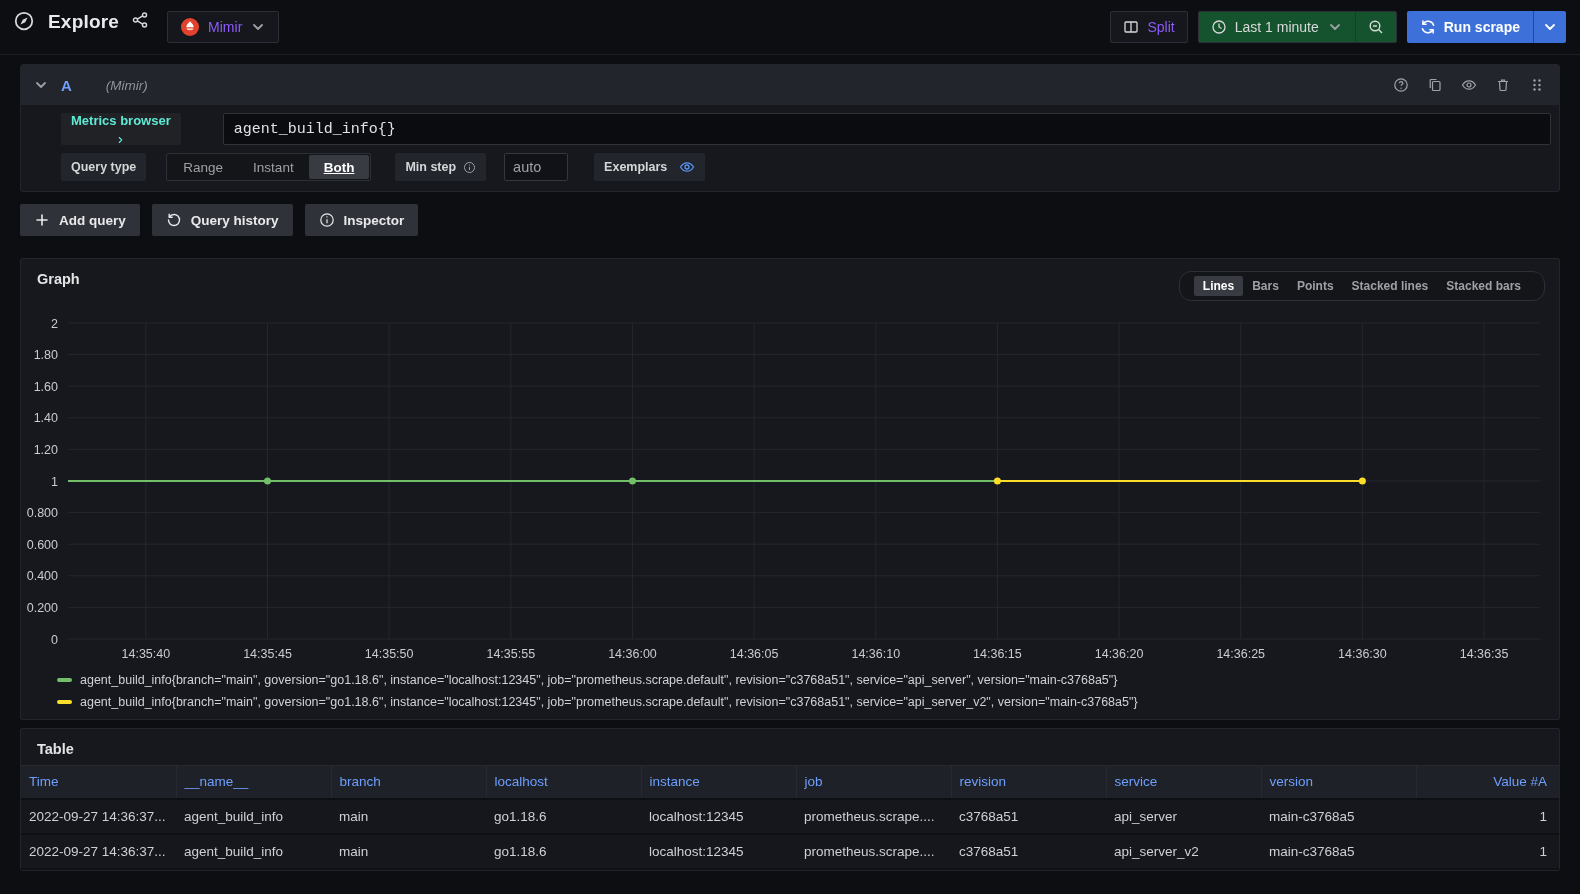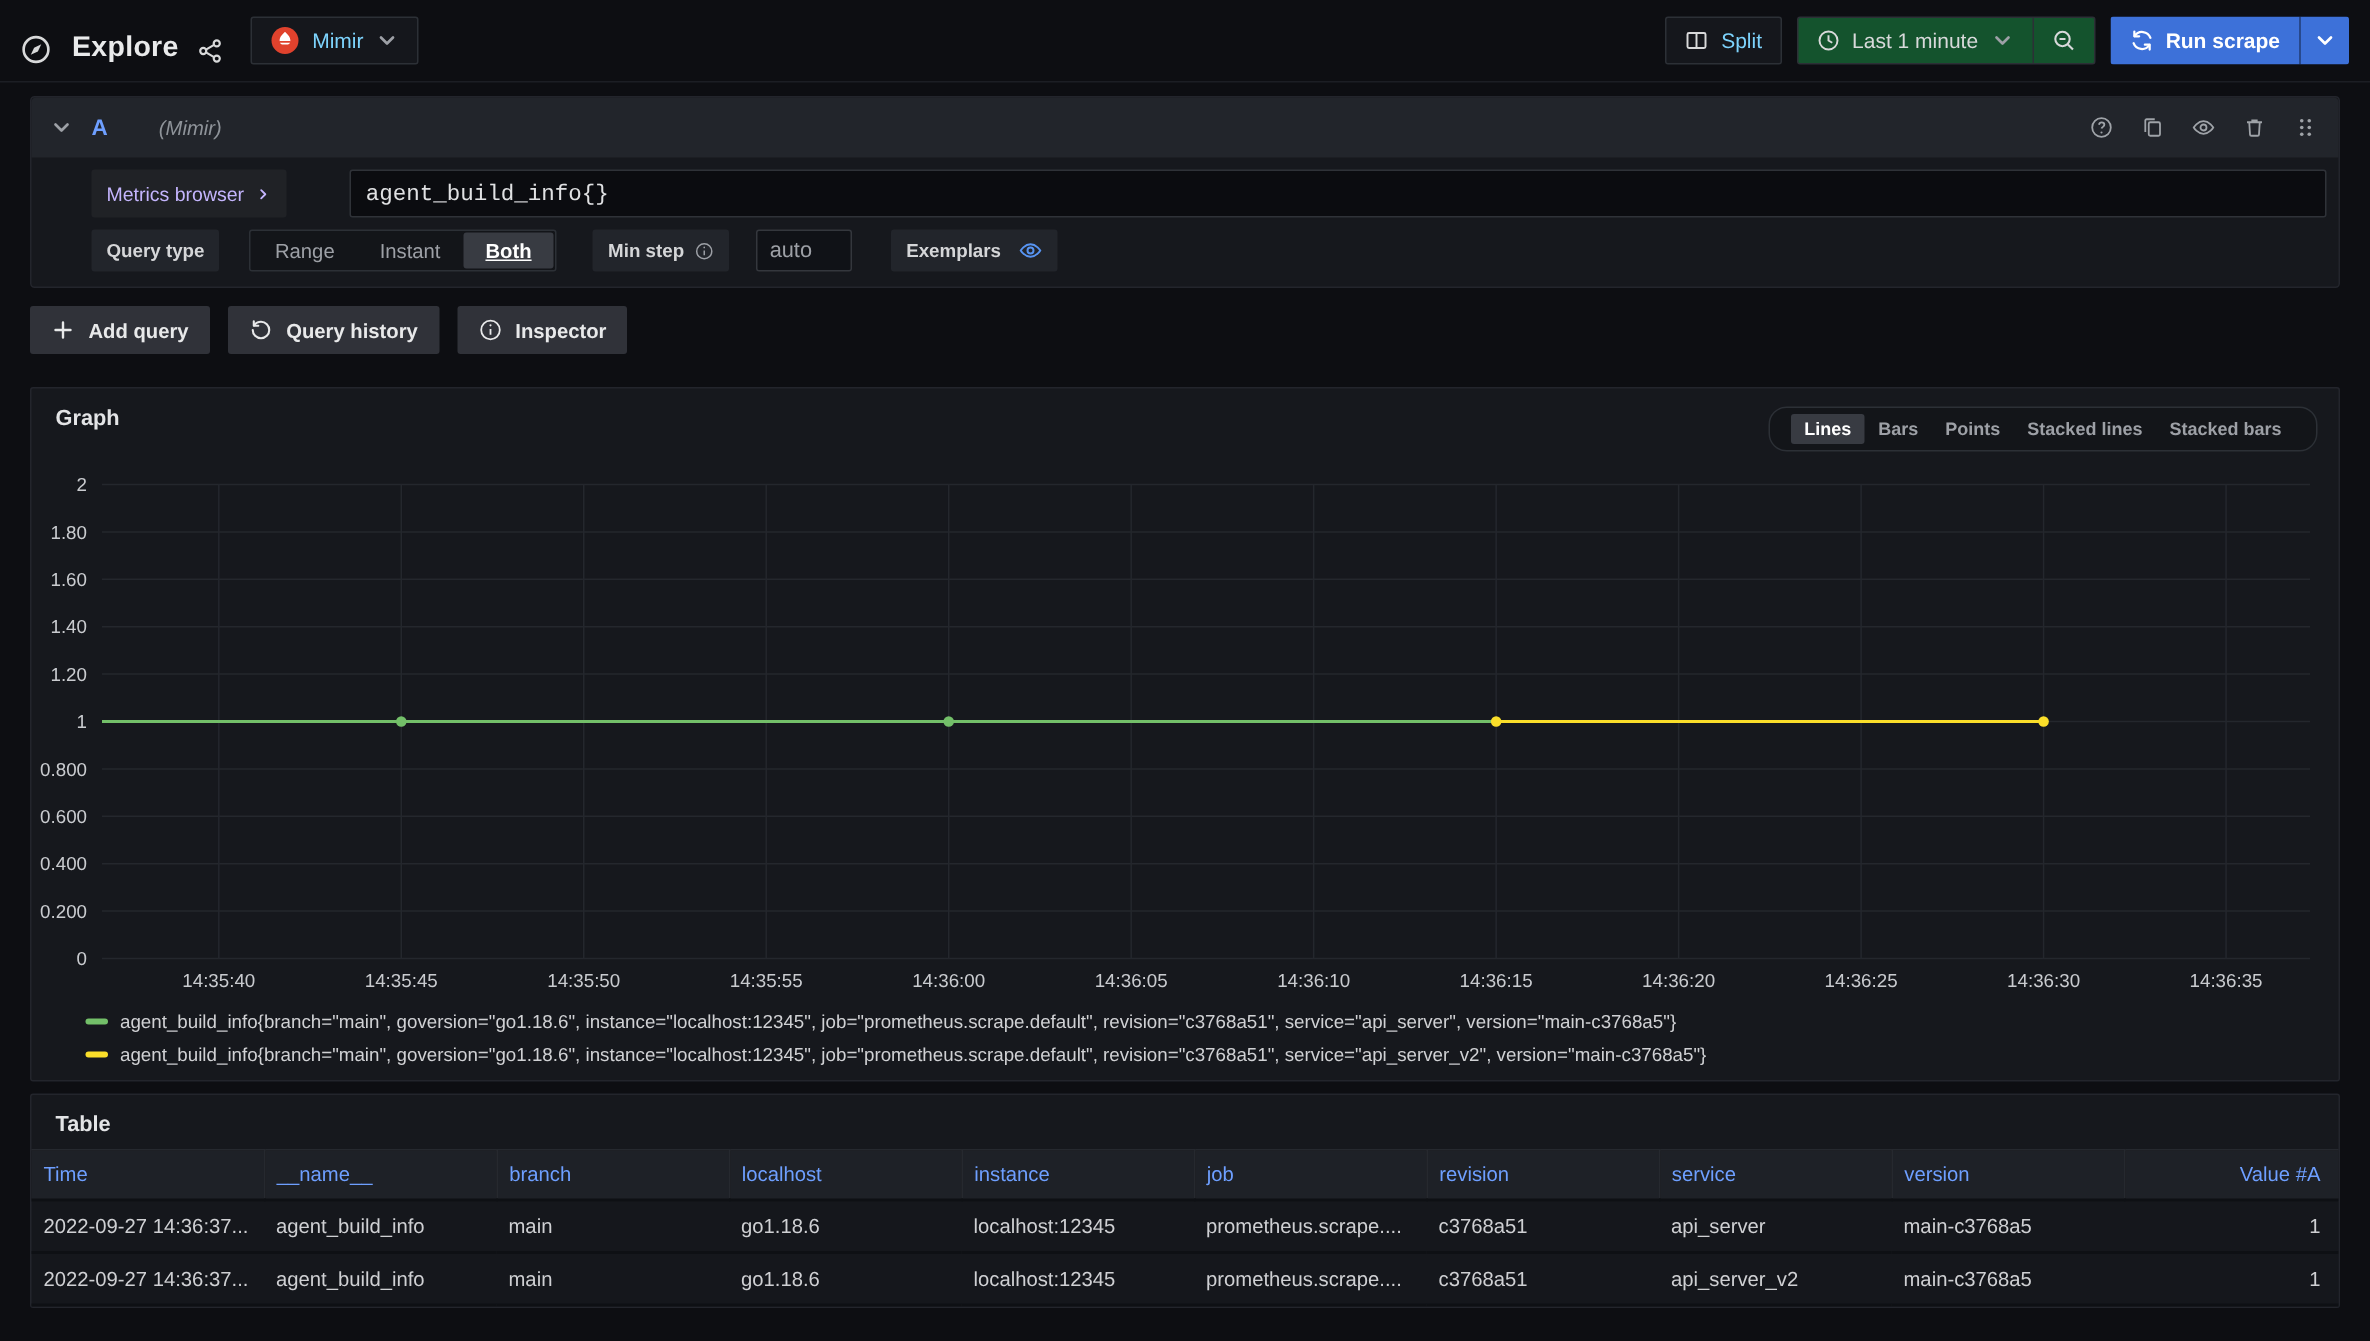--- a/index.html
+++ b/index.html
@@ -2,28 +2,28 @@
 <html><head>
 <meta charset="utf-8">
 <style>
   * { margin:0; padding:0; box-sizing:border-box; }
   html,body { width:1580px; height:894px; overflow:hidden; background:#0d0e12;
               font-family:"Liberation Sans", sans-serif; color:#d8d9da; }
 
   
   .topnav { height:55px; display:flex; align-items:center; justify-content:space-between;
             padding:0 14px; border-bottom:1px solid #1c1e24; }
-  .nav-left, .nav-right { display:flex; align-items:flex-end; gap:10px; }
+  .nav-left, .nav-right { display:flex; align-items:flex-start; gap:10px; }
   .app-title { font-size:19px; font-weight:600; color:#e9eaeb; letter-spacing:.2px; margin:0 2px 0 4px; }
   .icon16 { width:16px; height:16px; display:block; }
   .icon18 { width:18px; height:18px; display:block; }
   .icon20 { width:20px; height:20px; display:block; }
   .btn { height:32px; display:flex; align-items:center; gap:8px; padding:0 12px;
          background:#15171c; border:1px solid #2c3036; border-radius:2px;
-         font-size:14px; font-weight:500; color:#7dd3fc; cursor:pointer; }
+         font-size:14px; font-weight:500; color:#8b5cf6; cursor:pointer; }
   .ds-picker { margin-left:8px; }
   .btn-group { display:flex; align-items:stretch; height:32px; border:1px solid #2c3036;
                border-radius:2px; background:#14532d; }
   .btn-group .seg { display:flex; align-items:center; gap:8px; padding:0 12px;
                     font-size:14px; font-weight:500; cursor:pointer; }
   .btn-group .divider { width:1px; background:#2c3036; }
   .run-query { display:flex; height:32px; border-radius:2px; overflow:hidden; }
   .run-query .main { display:flex; align-items:center; gap:8px; padding:0 13px;
                      background:#3d71d9; color:#fff; font-size:14px; font-weight:600; cursor:pointer; }
   .run-query .caret { display:flex; align-items:center; padding:0 8px; background:#3d71d9;
@@ -35,22 +35,22 @@
   .query-header { height:40px; background:#22252b; display:flex; align-items:center;
                   padding:0 14px 0 12px; border-radius:3px 3px 0 0; }
   .refid { color:#6e9fff; font-size:15px; font-weight:600; margin:0 6px 0 12px; }
   .ds-hint { color:#8e9399; font-size:13.5px; font-style:italic; margin-left:28px; }
   .qh-icons { margin-left:auto; display:flex; align-items:center; gap:18px; color:#9fa3a8; }
   .qh-icons svg { cursor:pointer; }
   .query-body { padding:8px 8px 10px 8px; }
   .expr-row { display:flex; }
   .chip { background:#22252b; border-radius:2px; display:flex; align-items:center; gap:7px;
           padding:0 10px; font-size:12.5px; font-weight:700; color:#d5d6d8; }
-  .metrics-browser { height:32px; color:#c4b5fd; font-size:13px; font-weight:400; cursor:pointer;
-                     margin:0 42px 0 32px; background:#202226; }
+  .metrics-browser { height:32px; color:#5eead4; font-size:13px; font-weight:700; cursor:pointer;
+                     margin:0 42px 0 32px; background:#202226;flex-direction:column; }
   .query-input { flex:1; height:32px; background:#0b0c10; border:1px solid #2f3238; border-radius:2px;
                  color:#e0e1e3; font-family:"Liberation Mono","DejaVu Sans Mono",monospace;
                  font-size:15px; padding:0 10px; outline:none; }
   .opts-row { display:flex; align-items:center; margin:8px 0 0 32px; gap:16px; }
   .opts-row .chip { height:28px; }
   .seg-group { display:flex; align-items:center; height:28px; border:1px solid #2c3036;
                border-radius:2px; background:#131519; padding:1px; margin:0 8px 0 4px; }
   .seg-item { height:24px; display:flex; align-items:center; padding:0 15px; font-size:13.5px;
               color:#9da0a6; font-weight:500; cursor:pointer; border-radius:2px; }
   .seg-item.active { background:#383b42; color:#ffffff; font-weight:700;text-decoration:underline; }

